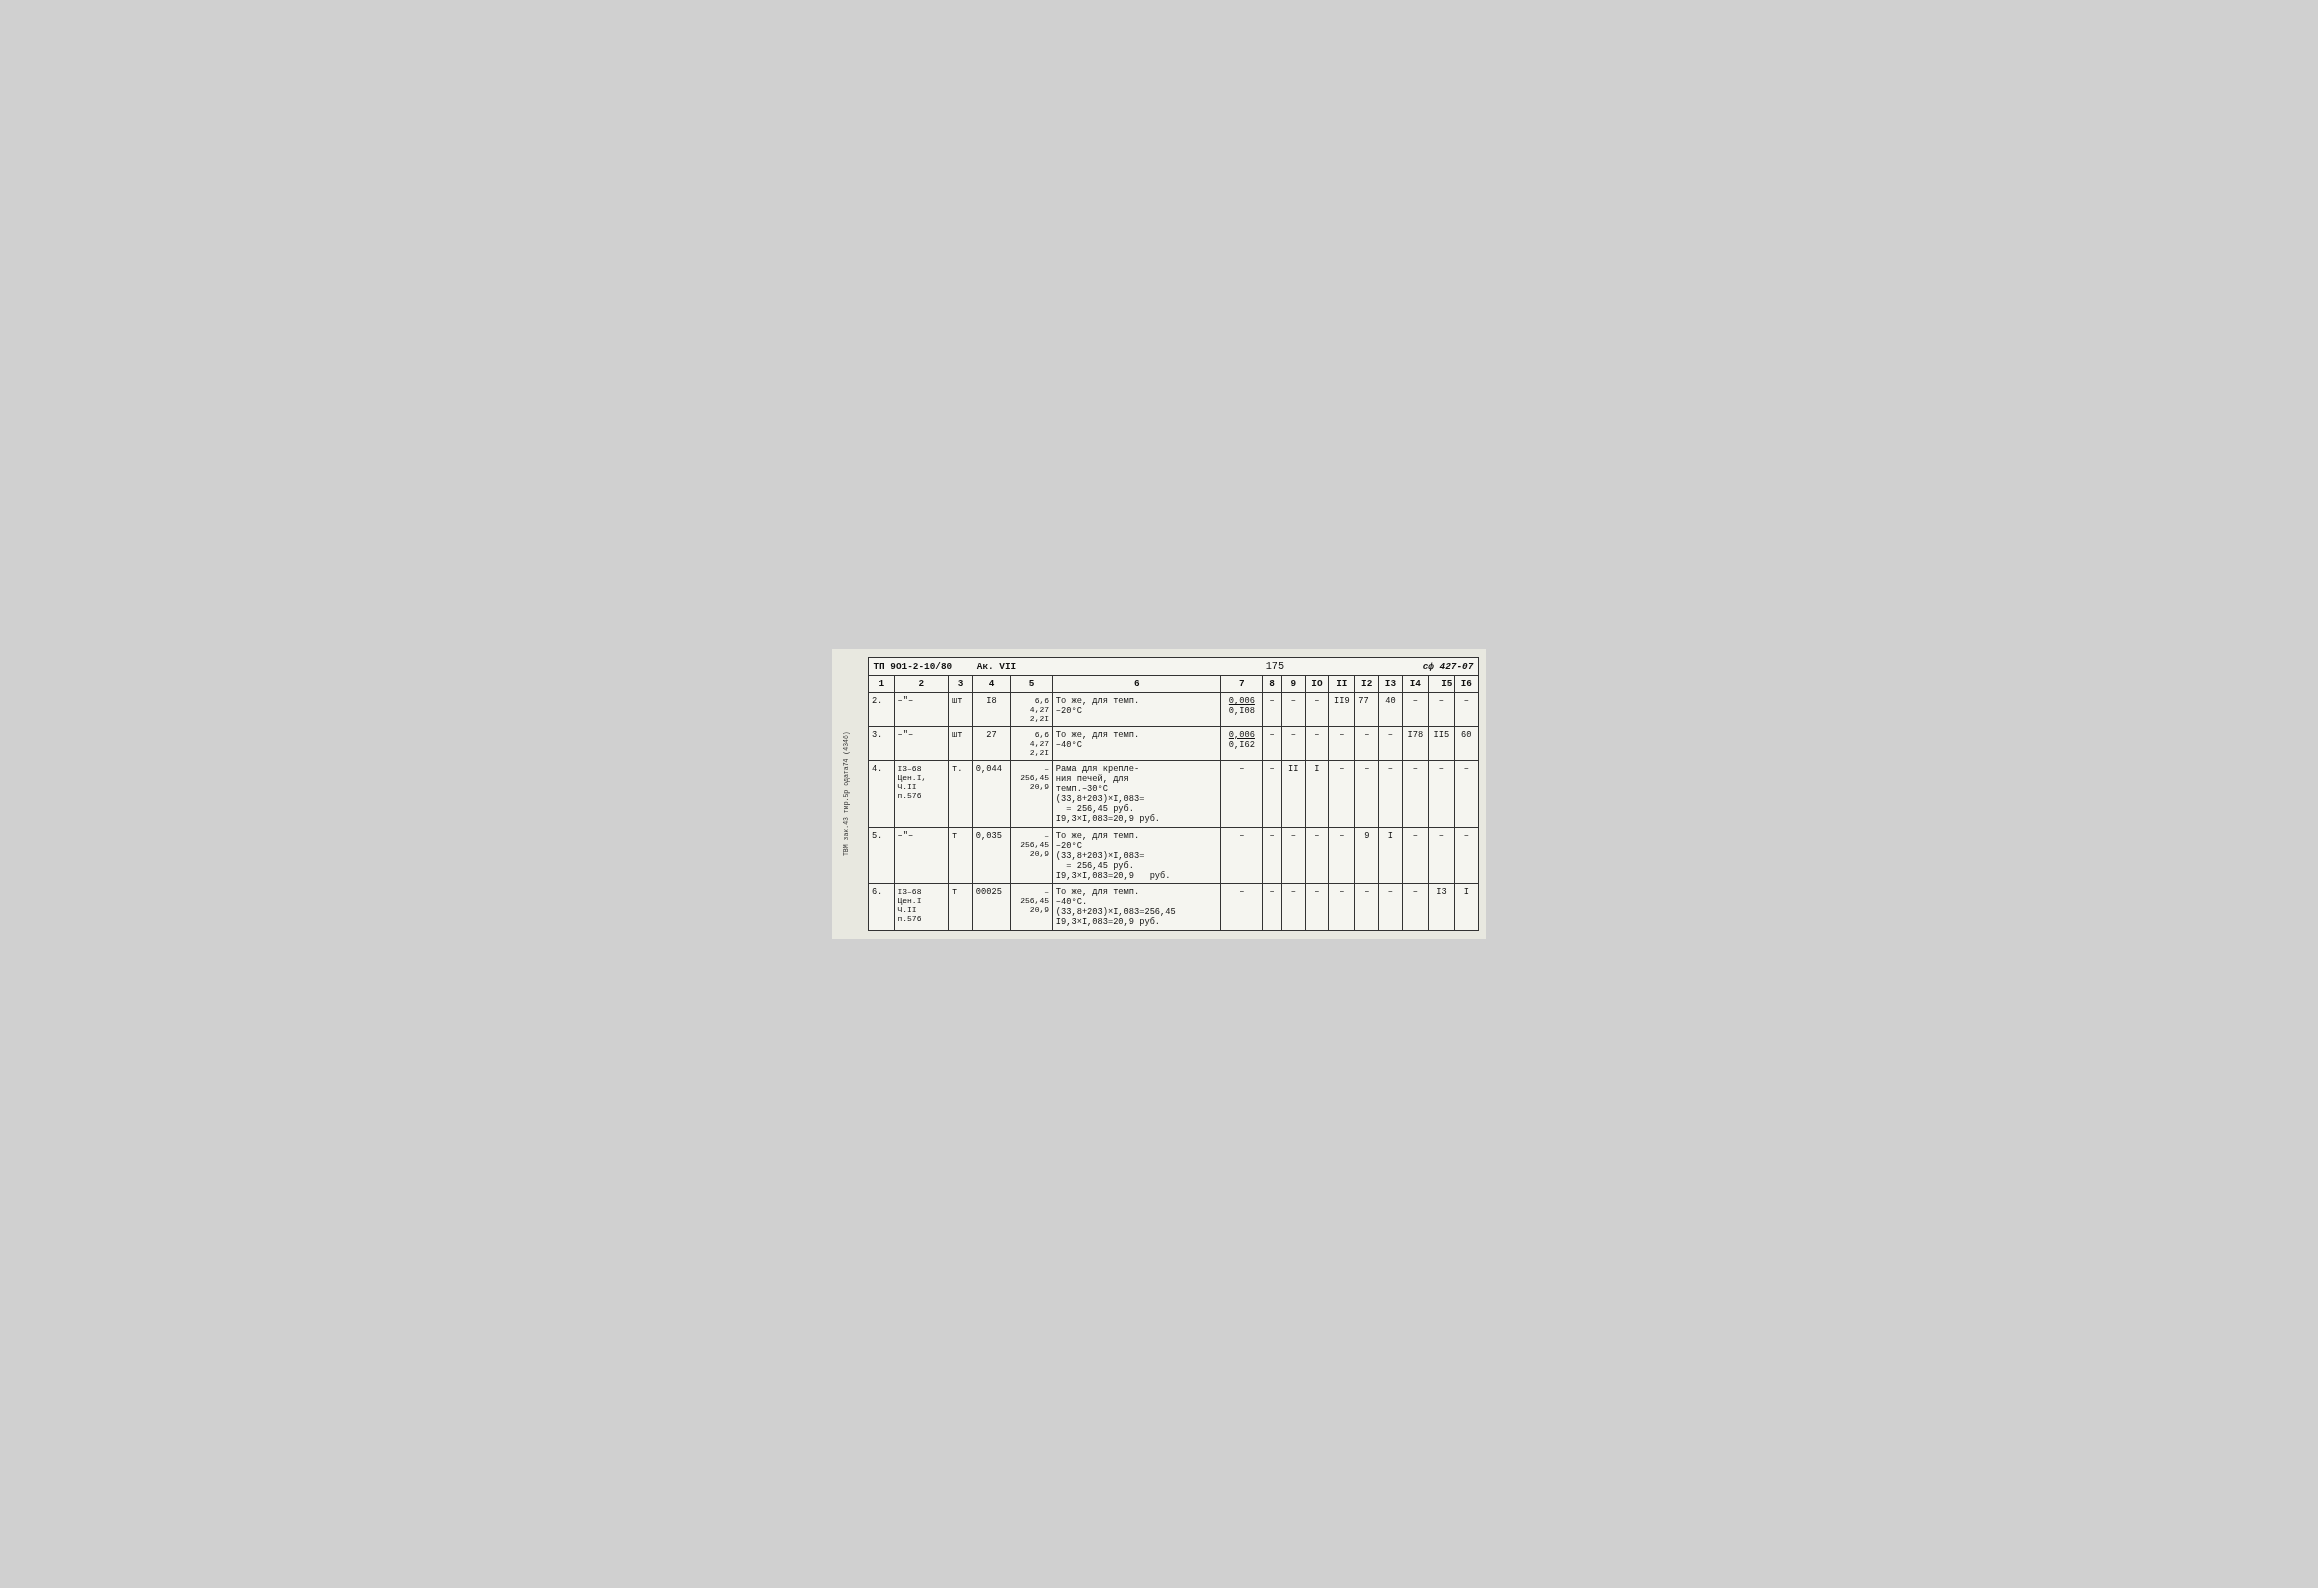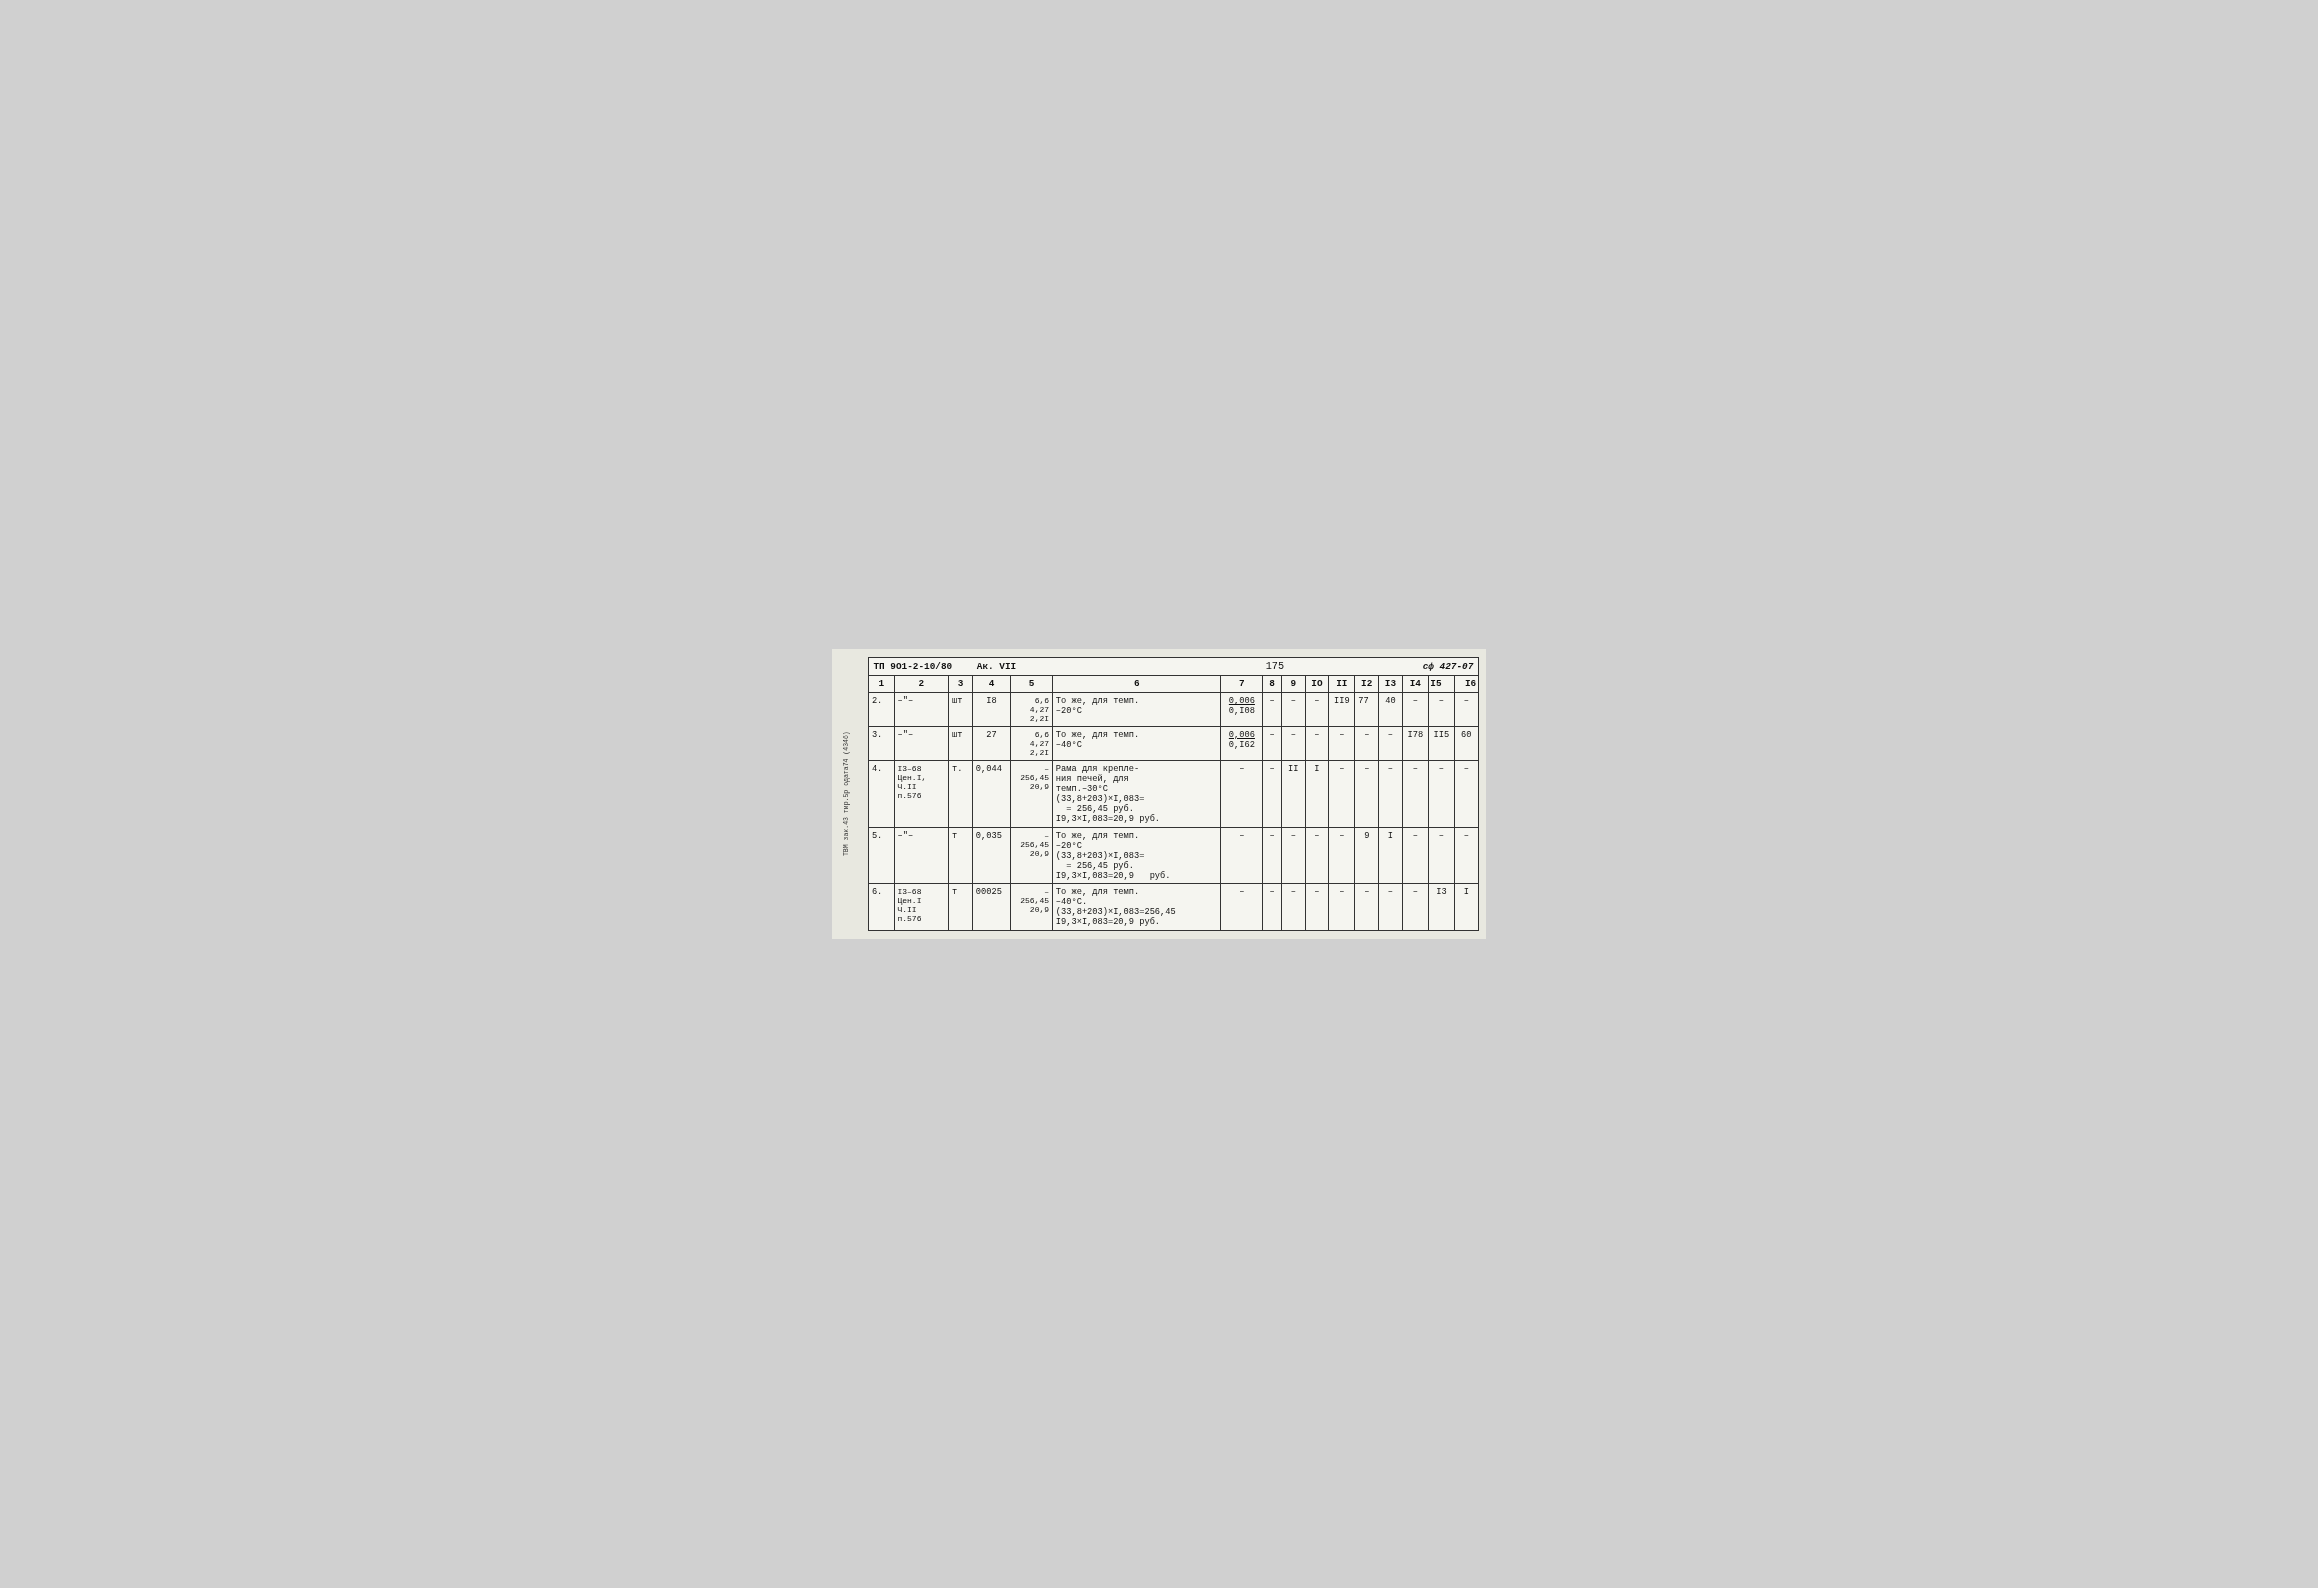--- a/index.html
+++ b/index.html
@@ -113,22 +113,22 @@
       <td style="text-align:center;">5</td>
       <td style="text-align:center;">6</td>
       <td style="text-align:center;">7</td>
       <td style="text-align:center;">8</td>
       <td style="text-align:center;">9</td>
       <td style="text-align:center;">IO</td>
       <td style="text-align:center;">II</td>
       <td style="text-align:center;">I2</td>
       <td style="text-align:center;">I3</td>
       <td style="text-align:center;">I4</td>
-      <td style="text-align:left;">I5</td>
-      <td style="text-align:right;">I6</td>
+      <td style="text-align:right;">I5</td>
+      <td style="text-align:center;">I6</td>
     </tr>
 
     <tr class="data-row" id="row2">
       <td style="white-space:nowrap;">2.</td>
       <td>–"–</td>
       <td>шт</td>
       <td style="text-align:center;">I8</td>
       <td style="text-align:right; font-size:8px;">6,6<br>4,27<br>2,2I</td>
       <td>То же, для темп.<br>–20°С</td>
       <td style="text-align:center;"><span style="text-decoration:underline;">0,006</span><br>0,I08</td>

